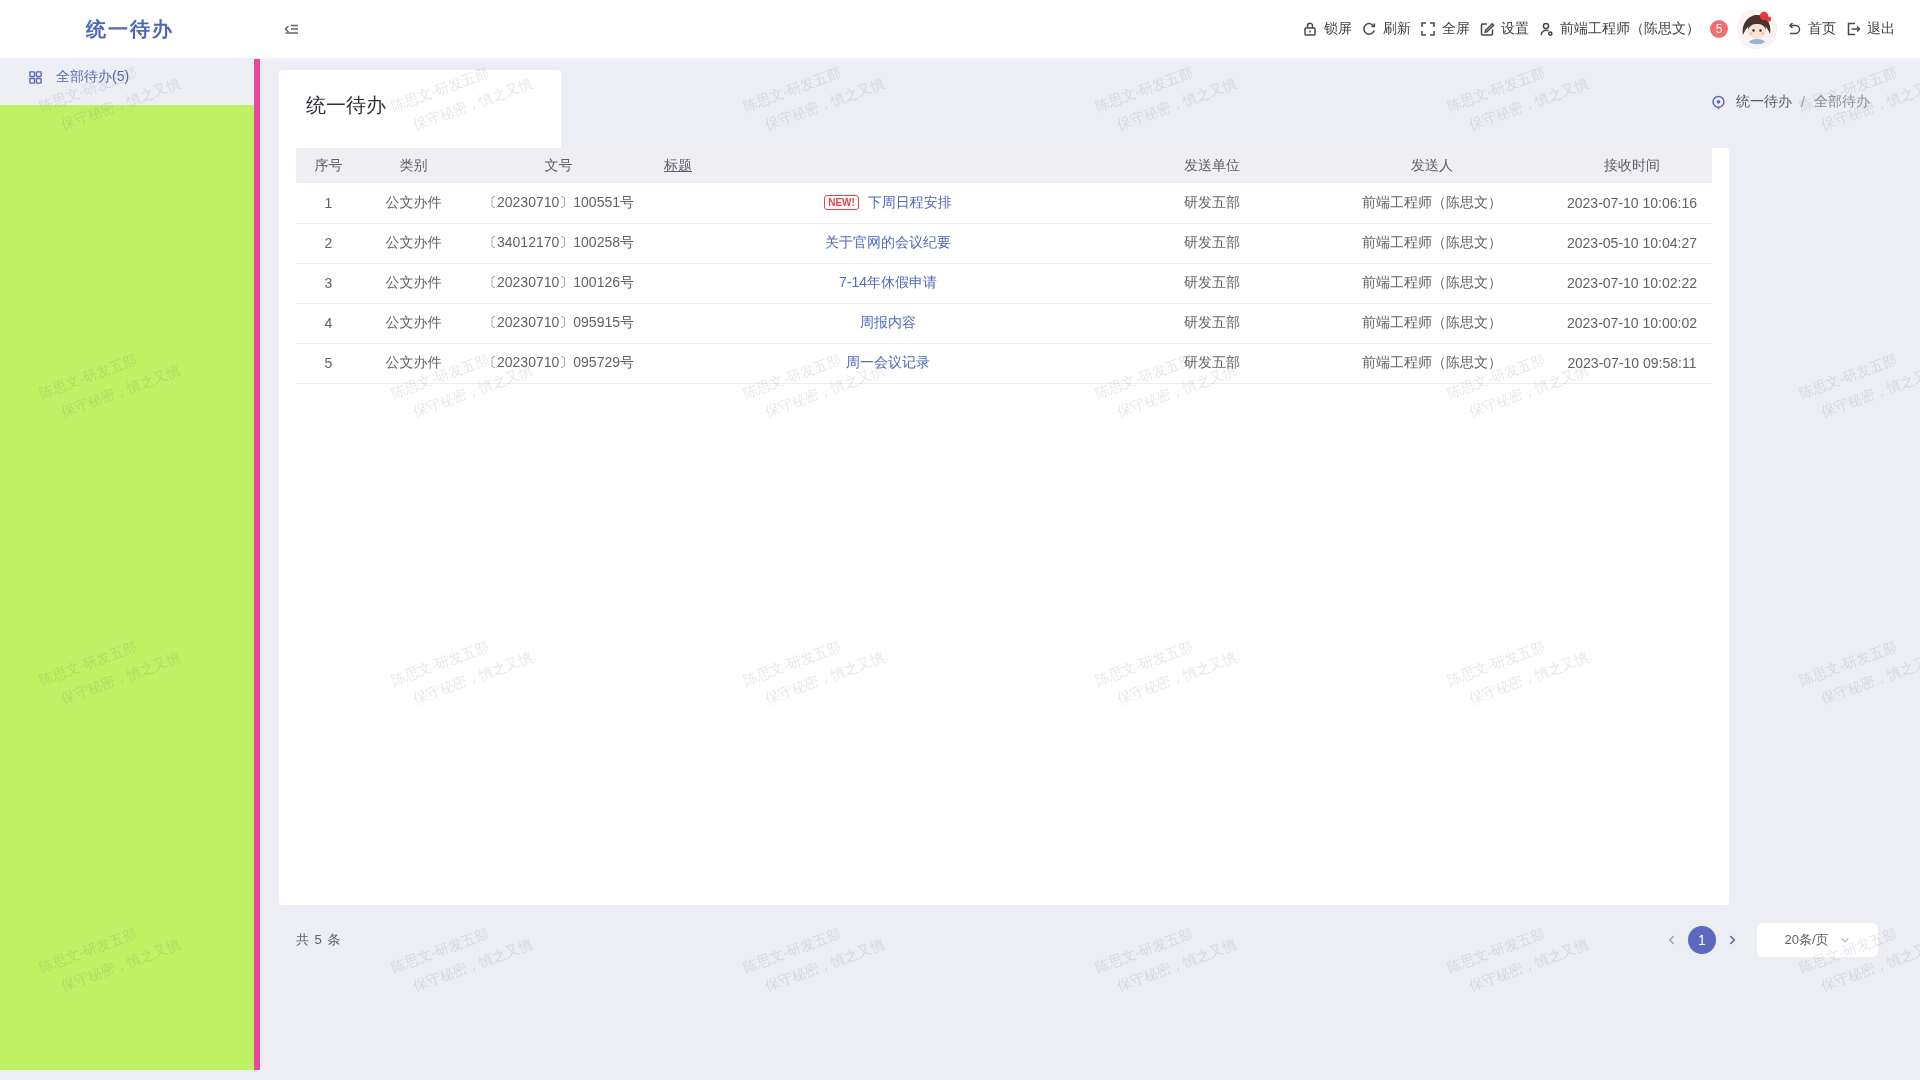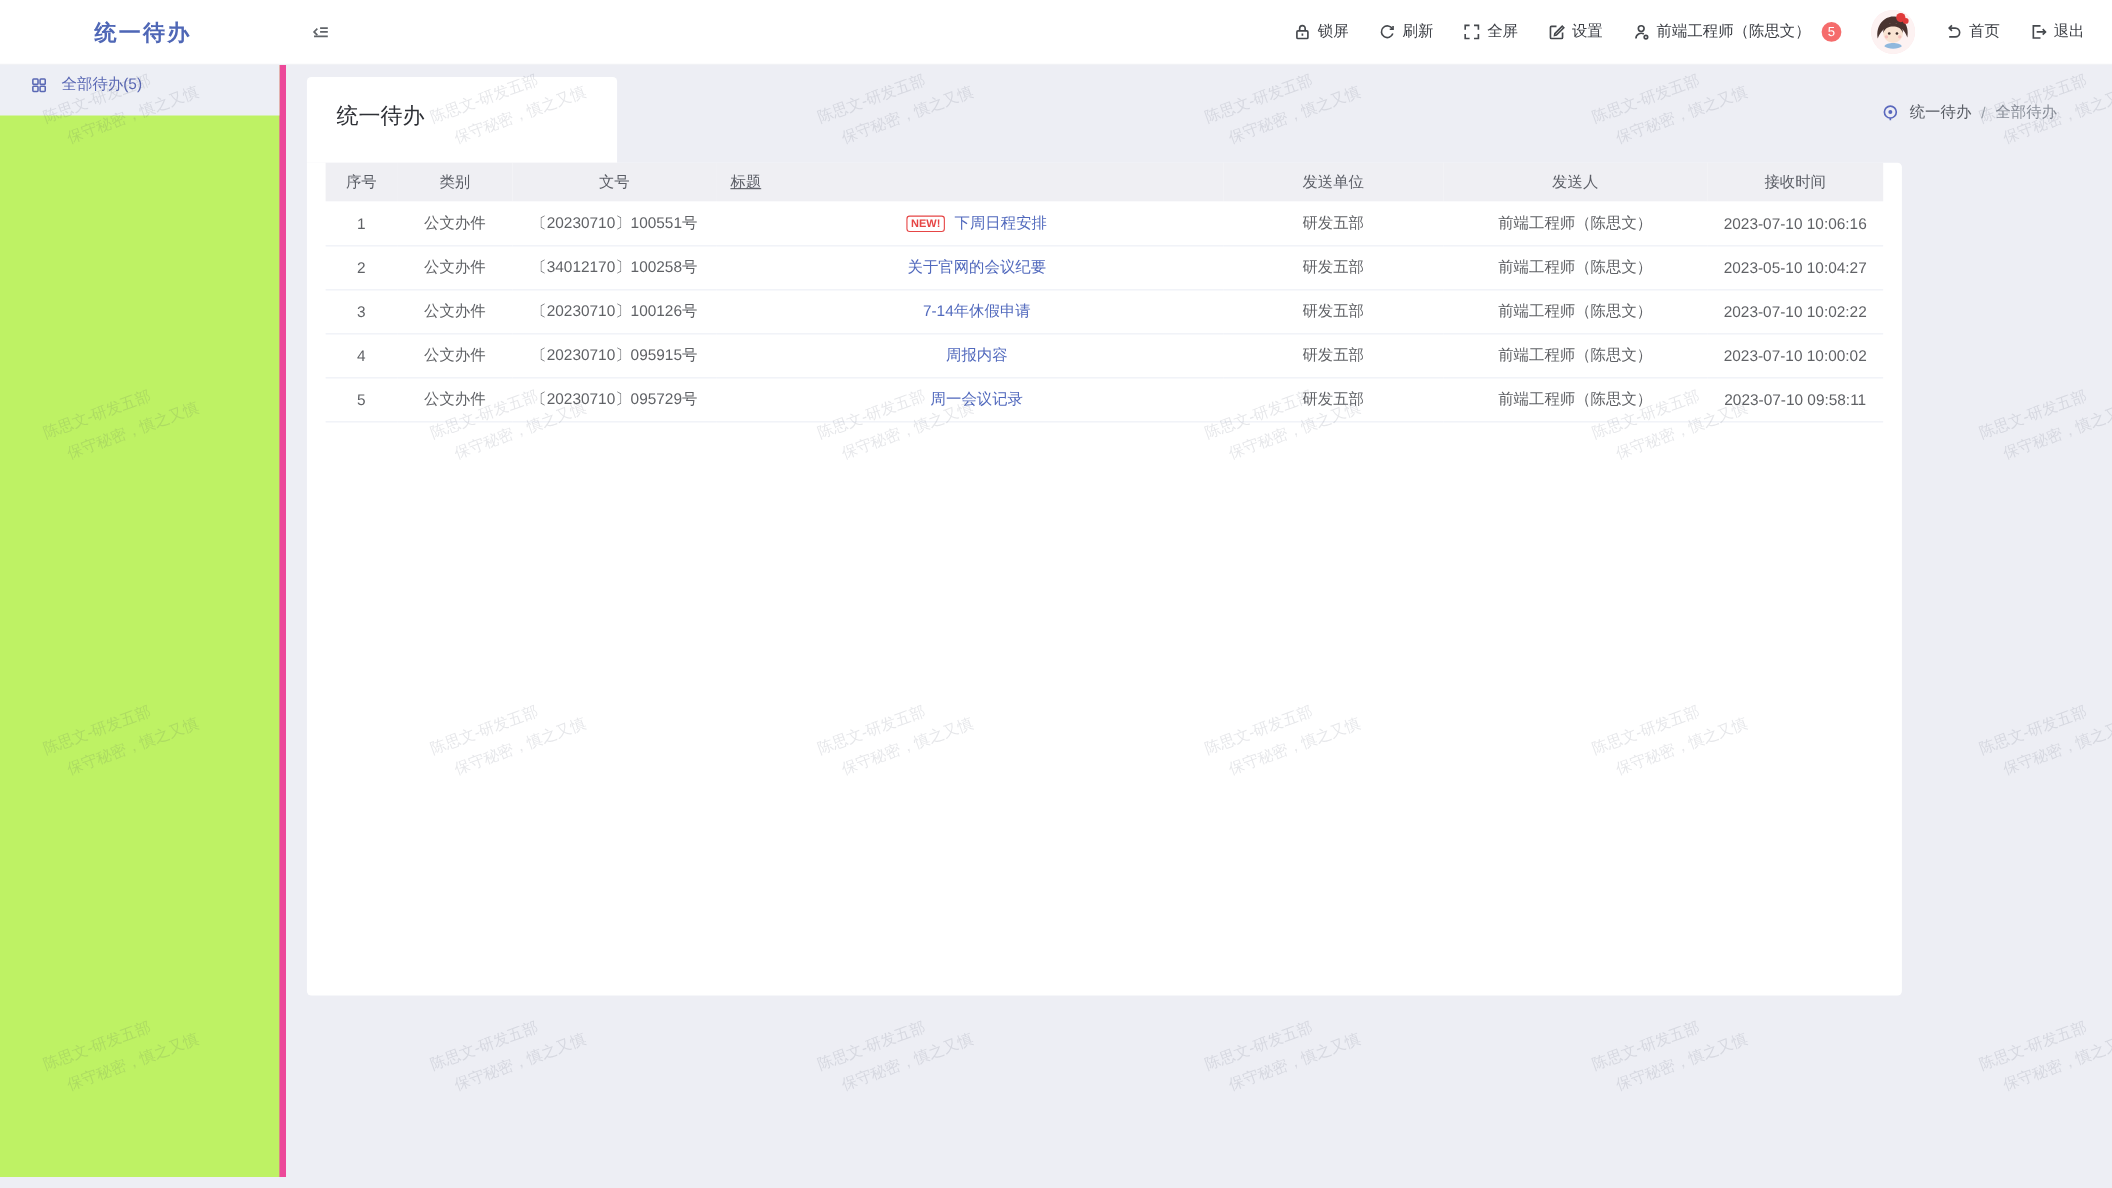--- a/index.html
+++ b/index.html
@@ -15,21 +15,21 @@
     position:absolute; left:0; top:0; width:1920px; height:59px;
     background:#fff; border-bottom:1px solid #f0f1f4; z-index:3;
     display:flex; align-items:center;
   }
   .logo {
     width:260px; text-align:center; font-size:20px; font-weight:600;
     color:#4f67b6; letter-spacing:2px; flex:0 0 auto;
   }
   .fold-btn { margin-left:23px; cursor:pointer; flex:0 0 auto; }
   .topbar-right {
-    margin-left:auto; display:flex; align-items:center; gap:27px;
+    margin-left:auto; display:flex; align-items:center; gap:9px;
     padding-right:25px; color:#3c3f45;
   }
   .tb-item { display:flex; align-items:center; gap:6px; cursor:pointer; white-space:nowrap; }
   .tb-badge {
     min-width:18px; height:18px; border-radius:9px; background:#f56c6c;
     color:#fff; font-size:12px; display:flex; align-items:center;
     justify-content:center; padding:0 4px; margin-left:4px;
   }
   .avatar { width:40px; height:40px; border-radius:50%; overflow:hidden; cursor:pointer; background:#fde8ea; }
 
@@ -340,20 +340,44 @@
       </td>
       <td>研发五部</td>
       <td>前端工程师（陈思文）</td>
       <td>2023-07-10 09:58:11</td>
     </tr>
           </tbody>
       </table>
     </div>
   </div>
 
+  <div class="pager-bar">
+    <span class="pager-total">共 5 条</span>
+    <div class="pager-right">
+      <span class="pg-arrow">
+        <svg width="14" height="14" viewBox="0 0 16 16" fill="none" stroke="#9ba1c0" stroke-width="1.8">
+          <polyline points="10,3.5 5.5,8 10,12.5"></polyline>
+        </svg>
+      </span>
+      <span class="pg-num">1</span>
+      <span class="pg-arrow">
+        <svg width="14" height="14" viewBox="0 0 16 16" fill="none" stroke="#5a68bd" stroke-width="1.8">
+          <polyline points="6,3.5 10.5,8 6,12.5"></polyline>
+        </svg>
+      </span>
+      <div class="pg-size">
+        <span>20条/页</span>
+        <span>
+          <svg width="12" height="12" viewBox="0 0 16 16" fill="none" stroke="#b6b9c0" stroke-width="1.8">
+            <polyline points="3.5,6 8,10.5 12.5,6"></polyline>
+          </svg>
+        </span>
+      </div>
+    </div>
+  </div>
 
 </div>
 
 <div class="wm-layer" id="wm-layer">
     <div class="wm" style="left: 40px; top: 70px;">
       <div>陈思文-研发五部</div>
       <div class="l2">保守秘密，慎之又慎</div>
     </div>
     <div class="wm" style="left: 392px; top: 70px;">
       <div>陈思文-研发五部</div>

